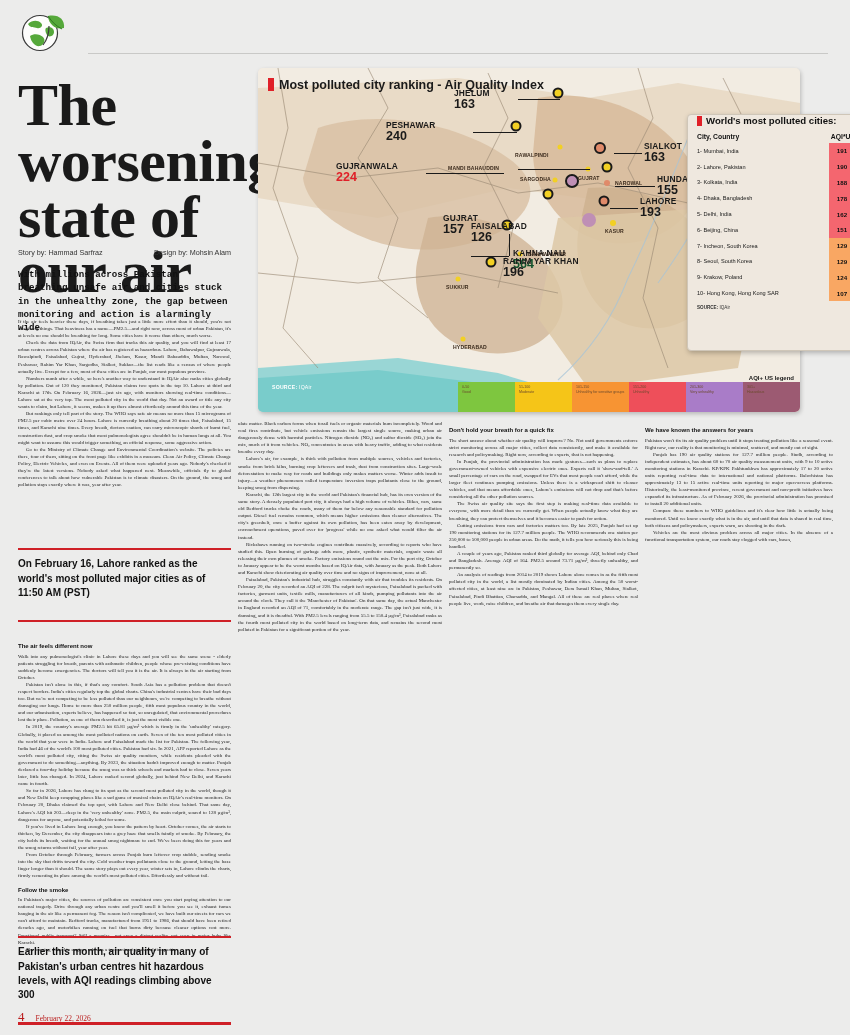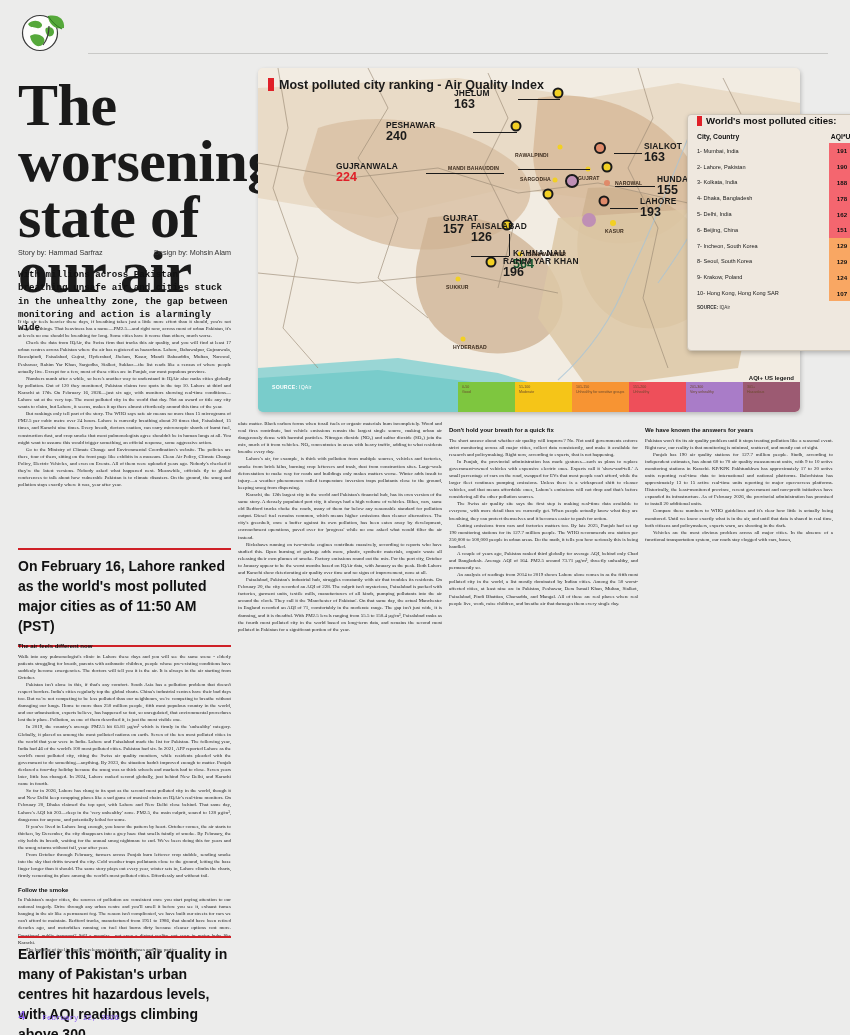--- a/index.html
+++ b/index.html
@@ -66,29 +66,29 @@
     font-family: "Liberation Sans", sans-serif;
     font-weight: bold; font-size: 6px; color: #111;
     margin: 6px 0 2px 0; text-indent: 0; text-align: left;
   }
 
   
   .pullbox { position: absolute; left: 18px; width: 213px; }
   .pullbox .rule { height: 2.4px; background: #cf2027; }
   .pullbox .ptext {
     font-family: "Liberation Sans", sans-serif;
-    font-weight: bold; font-size: 14px; line-height: 1.42;
-    color: #111; padding: 7px 0 8px 0;
+    font-weight: bold; font-size: 10px; line-height: 1.42;
+    color: #111; padding: 7px 0 20px 0;
   }
   #pull1 { top: 548px; }
   #pull2 { top: 936px; }
 
   .folio {
     position: absolute; left: 18px; top: 1007px;
-    font-family: Liberation Mono, monospace; color: #8b5cf6;
+    font-family: Liberation Serif, serif; color: #b91c1c;
   }
   .folio .num { font-size: 13px; font-weight: normal; }
   .folio .date { font-size: 7.5px; margin-left: 7px; }
 
   
   .info-card {
     position: absolute; left: 258px; top: 68px;
     width: 542px; height: 344px;
     background: #efe7dc;
     border-radius: 5px;

